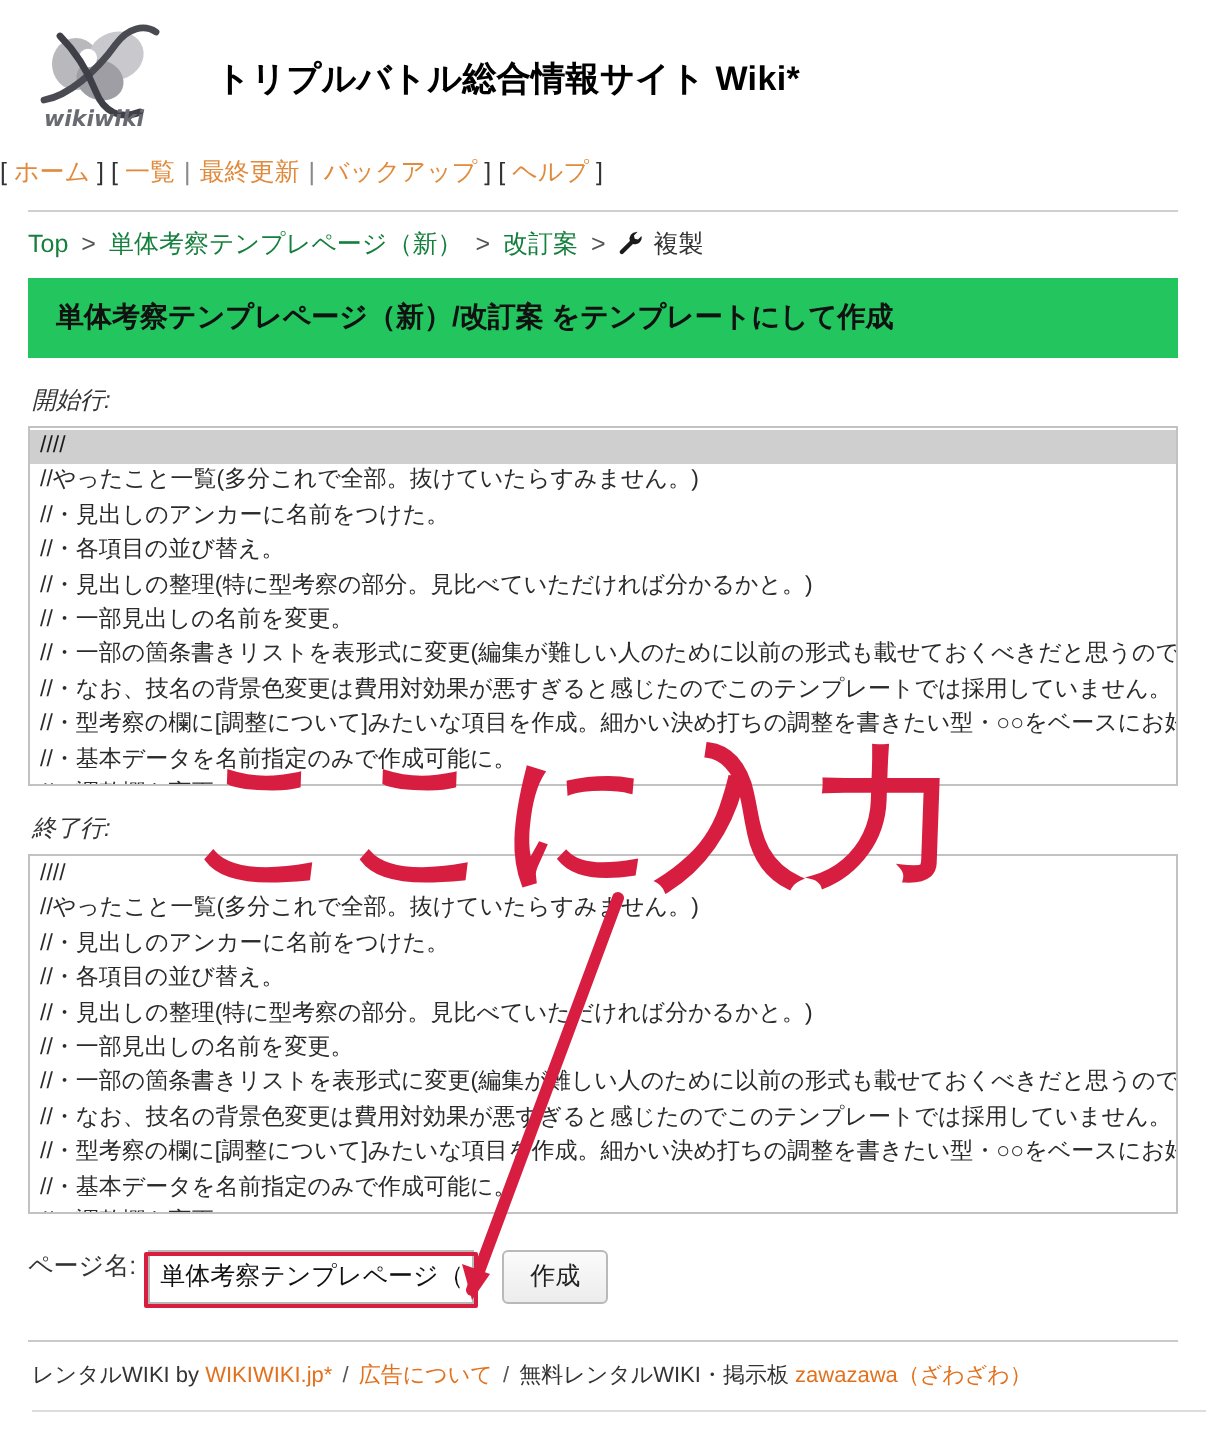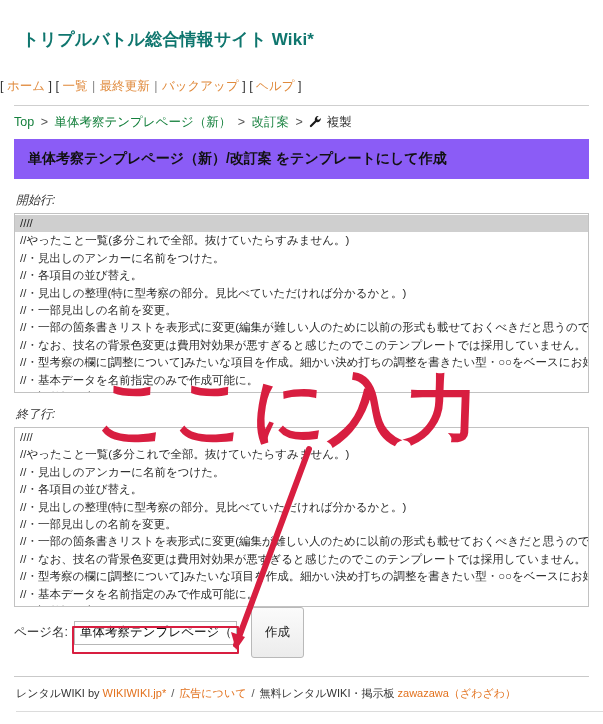--- a/index.html
+++ b/index.html
@@ -24,23 +24,23 @@
   #logo-wrap {
     width: 74px;
     height: 58px;
     position: relative;
     flex: 0 0 auto;
   }
   #logo-wrap svg { display: block; }
   #site-title {
     font-size: 17px;
     font-weight: bold;
-    color: #0f766e;
+    color: #000000;
     letter-spacing: .2px;
-    margin-left: 8px;
+    margin-left: 20px;
     white-space: nowrap;
   }
 
   
   #nav-bar {
     padding: 6px 0 8px 0;
     font-size: 12.5px;
     color: #333333;
     white-space: nowrap;
   }
@@ -73,21 +73,21 @@
   #breadcrumb .crumb-current { color: #333333; margin-top: 24px; }
   .wrench {
     display: inline-block;
     vertical-align: -2px;
     margin-right: 1px;
   }
 
   
   #page-heading {
     margin: 0 14px;
-    background: #8b5cf6;
+    background: #22c55e;
     font-size: 14px;
     font-weight: bold;
     color: #111111;
     padding: 11px 12px 11px 14px;
     white-space: nowrap;
   }
 
   
   #form-area { padding: 0 14px; }
 
@@ -115,22 +115,22 @@
     font-family: "Liberation Sans", "DejaVu Sans", sans-serif;
   }
   .listbox .opt.selected {
     background: #cfcfcf;
     color: #1a1a1a;
   }
 
   
   #bottom-row {
     display: flex;
-    align-items: center;
     padding: 0 14px;
+    margin-top: 18px;
     font-size: 12.5px;
     color: #333333;
   }
   #pagename-label { margin-right: 6px; white-space: nowrap; }
   #pagename-input {
     font-family: "Liberation Sans", "DejaVu Sans", sans-serif;
     font-size: 12.5px;
     color: #111111;
     padding: 4px 5px;
     width: 163px;
@@ -145,21 +145,21 @@
     pointer-events: none;
   }
   #create-button {
     margin-left: 14px;
     font-family: "Liberation Sans", "DejaVu Sans", sans-serif;
     font-size: 12.5px;
     color: #222222;
     background: linear-gradient(#fbfbfb, #ececec);
     border: 1px solid #b9b9b9;
     border-radius: 3px;
-    padding: 16px 13px;
+    padding: 4px 13px;
     cursor: pointer;
   }
 
   
   #footer-rule {
     border-top: 1px solid #c9c9c9;
     margin: 18px 14px 0 14px;
   }
   #footer {
     padding: 9px 0 0 16px;
@@ -193,20 +193,33 @@
     color: #d81e40;
     letter-spacing: 2px;
     white-space: nowrap;
     transform: skewX(-2deg);
   }
 </style>
 </head>
 <body>
 
 <div id="site-header">
+  <div id="logo-wrap">
+    <svg width="74" height="58" viewBox="0 0 74 58" aria-hidden="true">
+      <g>
+        <ellipse cx="24" cy="22" rx="12" ry="13" fill="#b9b9bd"></ellipse>
+        <ellipse cx="44" cy="18" rx="14" ry="12" fill="#c9c9cd" transform="rotate(-18 44 18)"></ellipse>
+        <ellipse cx="36" cy="30" rx="12" ry="10" fill="#9e9ea4" transform="rotate(20 36 30)"></ellipse>
+        <circle cx="30" cy="19" r="4.6" fill="#ffffff"></circle>
+        <path d="M8 40 C20 38 34 26 44 12 C50 4 58 2 64 6" stroke="#4a4a52" stroke-width="3.4" fill="none" stroke-linecap="round"></path>
+        <path d="M16 8 C24 16 30 26 34 36 C38 46 46 50 56 46" stroke="#3f3f47" stroke-width="3.4" fill="none" stroke-linecap="round"></path>
+      </g>
+      <text x="8" y="53" font-family="DejaVu Sans, sans-serif" font-size="11" font-style="italic" font-weight="bold" fill="#6a6a72">wikiwiki</text>
+    </svg>
+  </div>
   <div id="site-title">トリプルバトル総合情報サイト Wiki*</div>
 </div>
 
 <div id="nav-bar">
   <span class="brk">[</span>
   <span class="nav-link">ホーム</span>
   <span class="brk">]</span>
   <span class="brk">[</span>
   <span class="nav-link">一覧</span>
   <span class="nav-sep">|</span>

